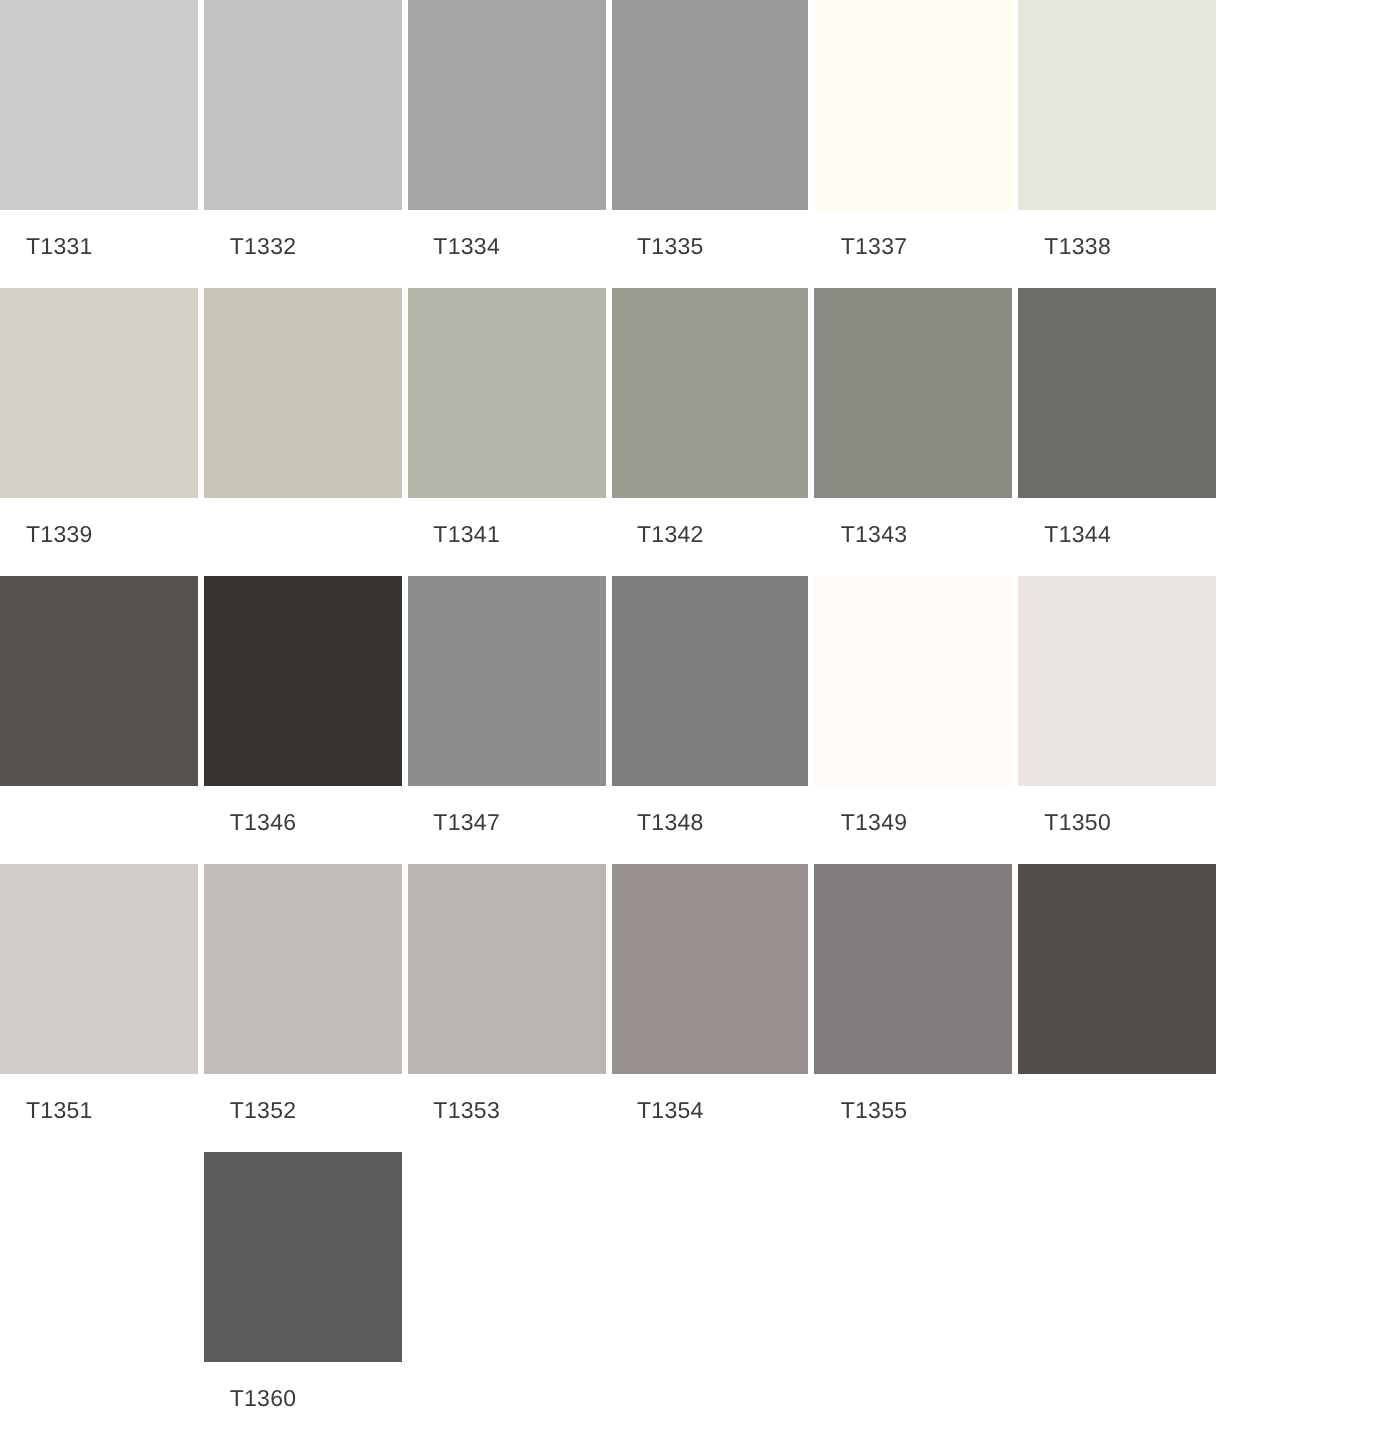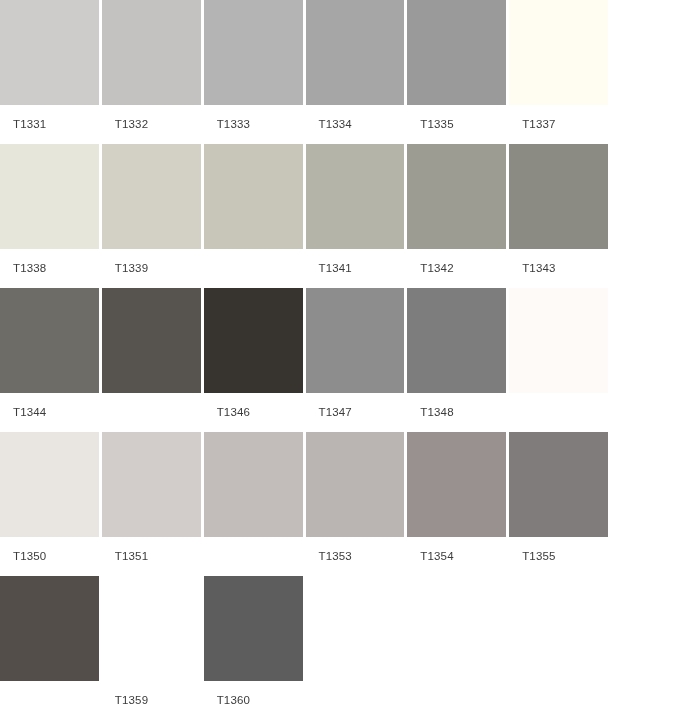--- a/index.html
+++ b/index.html
@@ -84,26 +84,20 @@
         <span class="swatch-label">T1331</span>
       </div>
     </div>
     <div class="swatch-cell">
       <div class="swatch-color" style="background-color: rgb(195, 194, 192);"></div>
       <div class="swatch-label-band">
         <span class="swatch-label">T1332</span>
       </div>
     </div>
     <div class="swatch-cell">
-      <div class="swatch-color" style="background-color: rgb(180, 180, 180);"></div>
-      <div class="swatch-label-band">
-        <span class="swatch-label">T1333</span>
-      </div>
-    </div>
-    <div class="swatch-cell">
       <div class="swatch-color" style="background-color: rgb(166, 166, 166);"></div>
       <div class="swatch-label-band">
         <span class="swatch-label">T1334</span>
       </div>
     </div>
     <div class="swatch-cell">
       <div class="swatch-color" style="background-color: rgb(154, 154, 154);"></div>
       <div class="swatch-label-band">
         <span class="swatch-label">T1335</span>
       </div>
@@ -169,35 +163,41 @@
       </div>
     </div>
     <div class="swatch-cell last-col">
       <div class="swatch-color" style="background-color: rgb(125, 125, 125);"></div>
       <div class="swatch-label-band">
         <span class="swatch-label">T1348</span>
       </div>
     </div>
     <div class="swatch-cell">
       <div class="swatch-color" style="background-color: rgb(253, 250, 247);"></div>
+      <div class="swatch-label-band">
+        <span class="swatch-label">T1349</span>
+      </div>
     </div>
     <div class="swatch-cell">
       <div class="swatch-color" style="background-color: rgb(233, 229, 225);"></div>
       <div class="swatch-label-band">
         <span class="swatch-label">T1350</span>
       </div>
     </div>
     <div class="swatch-cell">
       <div class="swatch-color" style="background-color: rgb(210, 205, 202);"></div>
       <div class="swatch-label-band">
         <span class="swatch-label">T1351</span>
       </div>
     </div>
     <div class="swatch-cell">
       <div class="swatch-color" style="background-color: rgb(194, 188, 186);"></div>
+      <div class="swatch-label-band">
+        <span class="swatch-label">T1352</span>
+      </div>
     </div>
     <div class="swatch-cell">
       <div class="swatch-color" style="background-color: rgb(186, 180, 178);"></div>
       <div class="swatch-label-band">
         <span class="swatch-label">T1353</span>
       </div>
     </div>
     <div class="swatch-cell last-col">
       <div class="swatch-color" style="background-color: rgb(152, 145, 143);"></div>
       <div class="swatch-label-band">
@@ -208,23 +208,20 @@
       <div class="swatch-color" style="background-color: rgb(128, 124, 123);"></div>
       <div class="swatch-label-band">
         <span class="swatch-label">T1355</span>
       </div>
     </div>
     <div class="swatch-cell">
       <div class="swatch-color" style="background-color: rgb(83, 78, 74);"></div>
     </div>
     <div class="swatch-cell">
       <div class="swatch-color"></div>
-      <div class="swatch-label-band">
-        <span class="swatch-label">T1359</span>
-      </div>
     </div>
     <div class="swatch-cell last-col">
       <div class="swatch-color" style="background-color: rgb(93, 93, 93);"></div>
       <div class="swatch-label-band">
         <span class="swatch-label">T1360</span>
       </div>
     </div>
   </main>
 
 </body></html>

